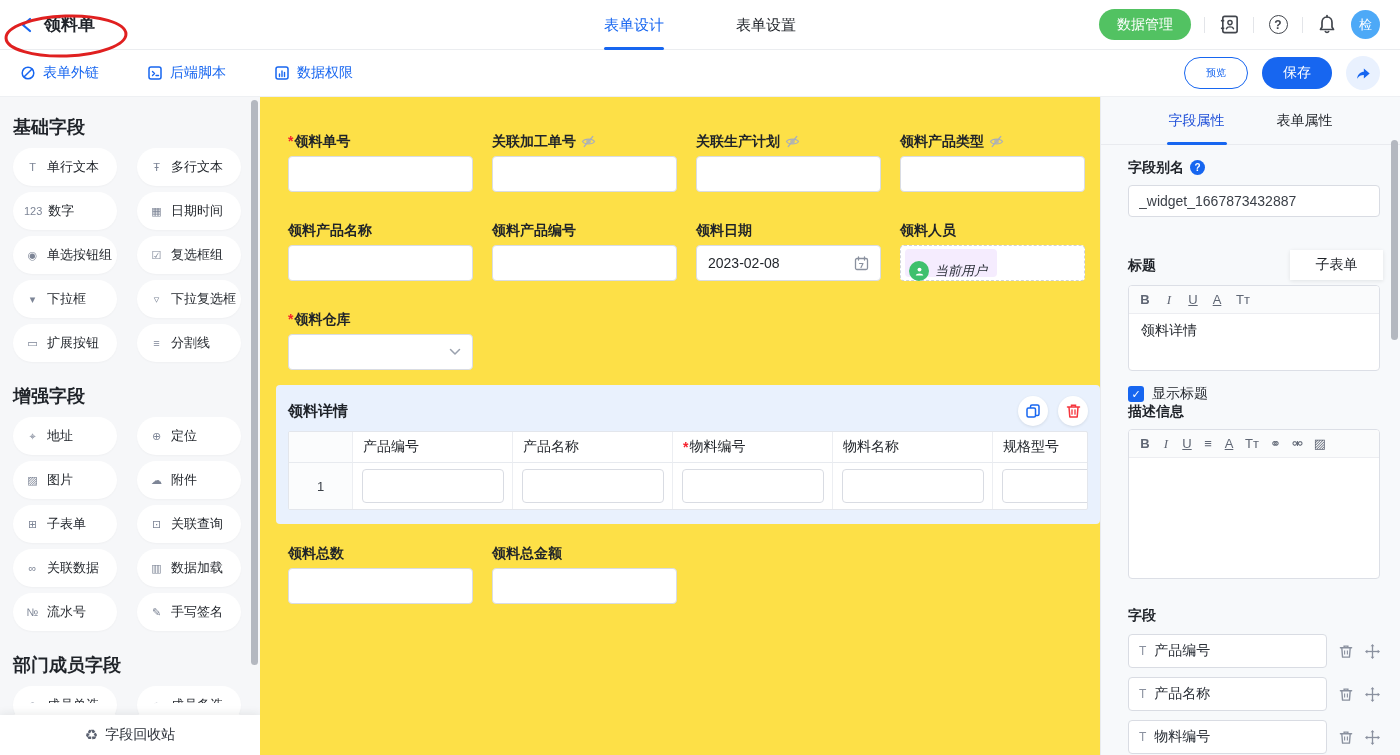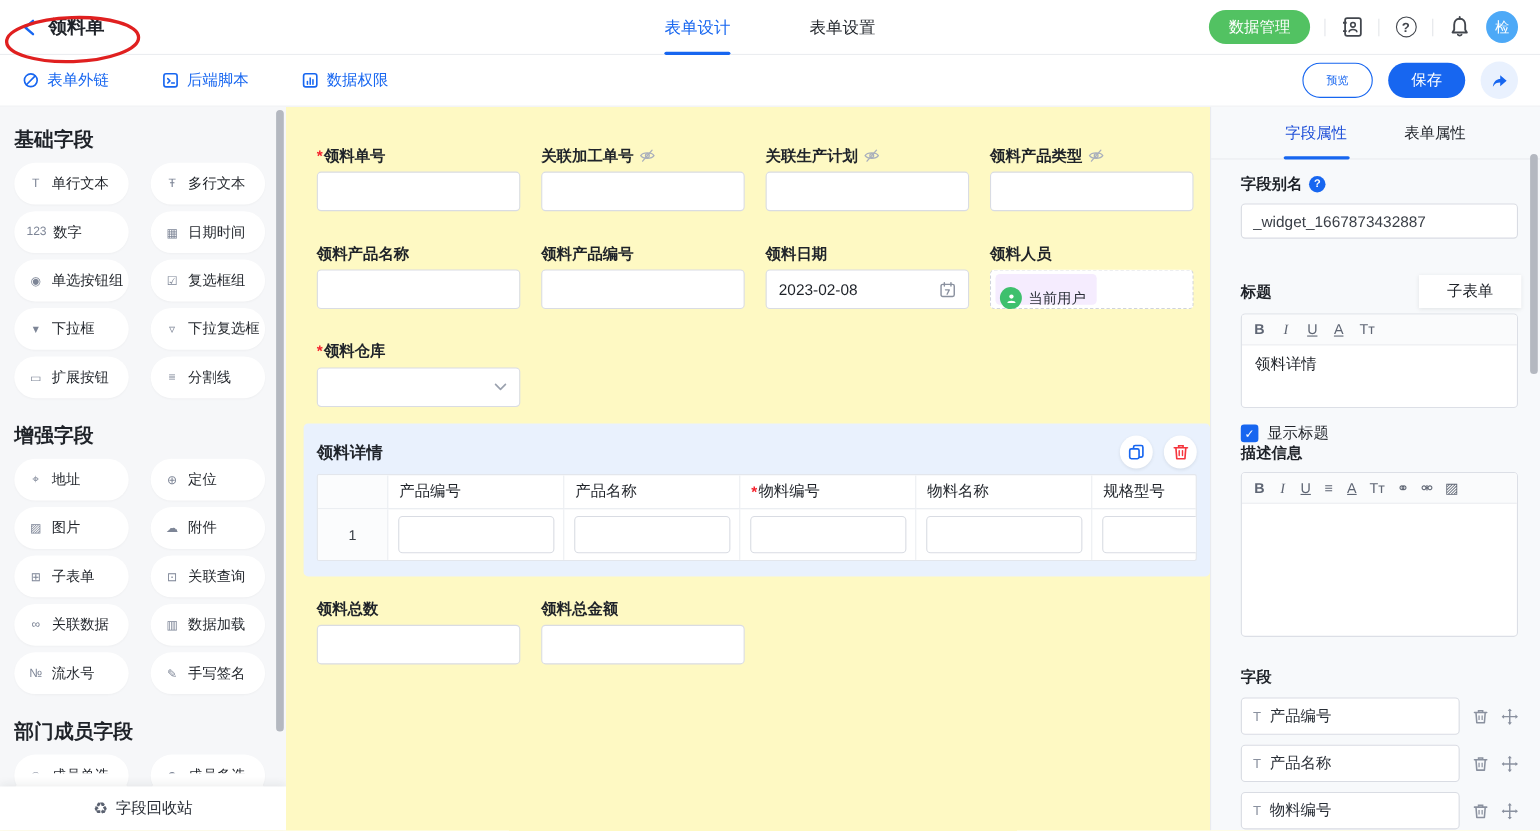--- a/index.html
+++ b/index.html
@@ -37,29 +37,29 @@
   .sb-grid { display:grid; grid-template-columns:104px 104px; column-gap:20px; row-gap:6px; margin-bottom:22px; }
   .pill { background:#fff; height:38px; border-radius:19px; display:flex; align-items:center; padding-left:11px; gap:6px; font-size:13px; color:#1f2329; cursor:grab; box-shadow:0 1px 2px rgba(31,35,41,.03); white-space:nowrap; }
   .pill .g { min-width:17px; text-align:center; font-size:11px; color:#7d8596; }
   .sb-scroll { position:absolute; right:2px; top:3px; width:7px; height:565px; border-radius:4px; background:#b4b8c0; }
   .recycle-bar { position:absolute; left:0; bottom:0; width:260px; height:40px; background:#fff; box-shadow:0 -2px 8px rgba(31,35,41,.08); display:flex; align-items:center; justify-content:center; gap:7px; font-size:14px; color:#2a2f37; cursor:pointer; z-index:5; }
   .recycle-bar .g { color:#5a6170; font-size:15px; }
   .pill-ghost-row { position:absolute; left:13px; top:606px; display:grid; grid-template-columns:104px 104px; column-gap:20px; }
   .pill-ghost { background:#fff; height:38px; border-radius:19px; }
 
   
-  .main { position:absolute; left:260px; top:97px; width:840px; height:658px; background:#fef9c3; overflow:hidden; padding:36px 0 0 28px; }
+  .main { position:absolute; left:260px; top:97px; width:840px; height:658px; background:#fde047; overflow:hidden; padding:36px 0 0 28px; }
   .frow { display:flex; gap:19px; margin-bottom:30px; }
   .field { width:185px; }
   .flabel { font-size:14px; font-weight:700; color:#1f2329; margin-bottom:6px; display:flex; align-items:center; gap:5px; line-height:17px; }
   .req { color:#f5222d; margin-right:1px; font-weight:700; }
   .finput { width:185px; height:36px; border:1px solid #d9dce3; border-radius:4px; background:#fff; font-size:14px; padding:0 10px; color:#1f2329; }
   .date-box, .select-box { width:185px; height:36px; border:1px solid #d9dce3; border-radius:4px; background:#fff; display:flex; align-items:center; padding:0 11px; justify-content:space-between; cursor:pointer; }
   .user-box { width:185px; height:36px; border:1px dashed #cfd3db; border-radius:4px; background:#fff; display:flex; align-items:center; padding:0 4px; }
-  .user-tag { background:#f5ecfe; border-radius:4px; height:28px; display:flex; align-items:center; gap:6px; padding:16px 10px 0 4px; font-size:13px; color:#2a2f37; }
+  .user-tag { background:#f5ecfe; border-radius:4px; height:28px; display:flex; align-items:center; gap:6px; padding:16px 10px 0 4px; font-size:13px; color:#2a2f37;font-style:italic; }
   .user-ava { width:20px; height:20px; border-radius:50%; background:#3ec06d; display:flex; align-items:center; justify-content:center; }
 
   .subform { margin:15px 0 0 -12px; width:824px; background:#e9f1fd; border-radius:4px; padding:10px 12px 14px 12px; }
   .sf-head { display:flex; align-items:center; justify-content:space-between; height:32px; margin-bottom:4px; }
   .sf-title { font-size:15px; font-weight:700; color:#1f2329; }
   .sf-actions { display:flex; gap:10px; }
   .sf-btn { width:30px; height:30px; border-radius:50%; background:#fff; border:none; display:flex; align-items:center; justify-content:center; cursor:pointer; box-shadow:0 1px 3px rgba(31,35,41,.10); }
   .sf-table-wrap { width:800px; overflow:hidden; border:1px solid #e3e6ec; background:#fff; border-radius:2px; }
   .sf-table { display:flex; flex-direction:column; width:864px; }
   .sf-tr { display:flex; }

